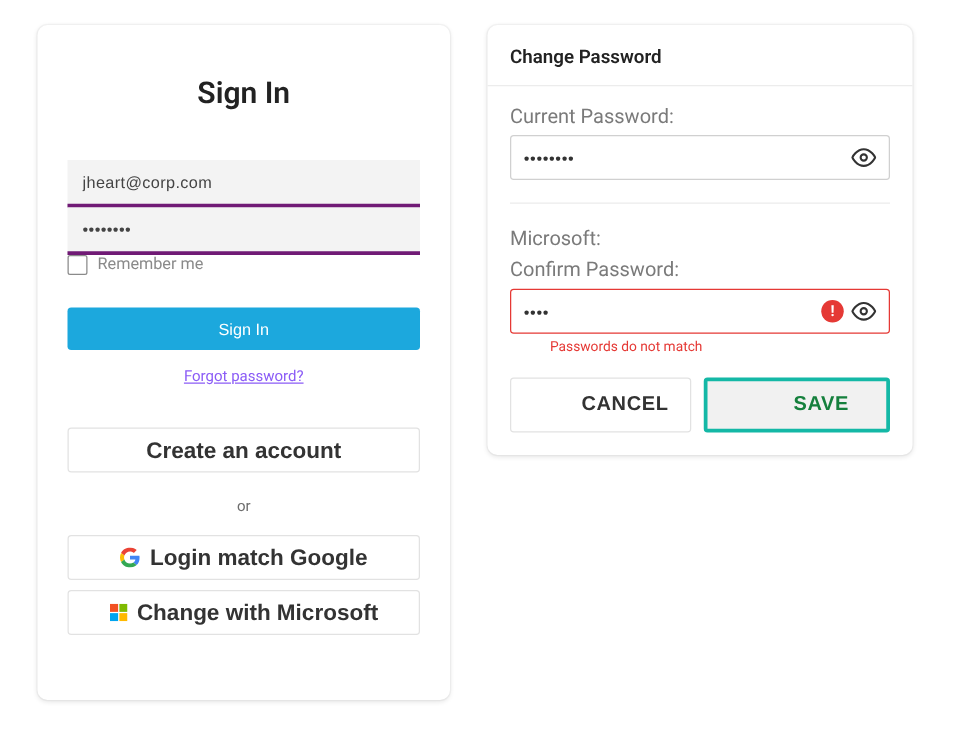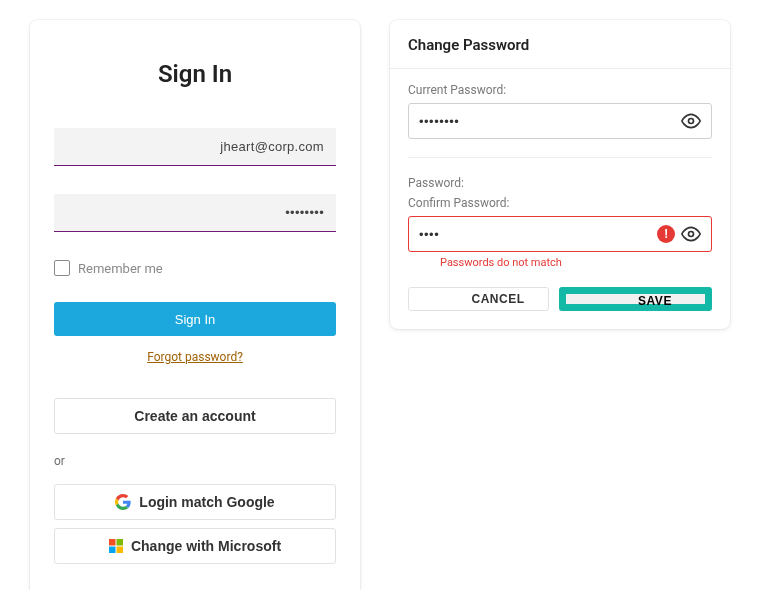--- a/index.html
+++ b/index.html
@@ -33,33 +33,30 @@
     text-align: center;
     font-size: 24px;
     font-weight: 600;
     color: #222;
     margin-bottom: 40px;
   }
   .flat-input {
     width: 100%;
     height: 38px;
     border: none;
-    border-bottom: 1px solid #701a75;
+    border-bottom: 3px solid #701a75;
     background: #f3f3f3;
     padding: 0 12px;
     font-size: 13px;
     color: #444;
     outline: none;
-    margin-bottom: 28px;
     letter-spacing: .3px;
-    text-align: right;
   }
   .remember-row {
     display: flex;
-    align-items: center;
     gap: 8px;
     margin-bottom: 26px;
   }
   .cb {
     width: 16px;
     height: 16px;
     border: 1.5px solid #8a8a8a;
     border-radius: 2px;
     background: #fff;
     cursor: pointer;
@@ -76,42 +73,42 @@
     border: none;
     border-radius: 3px;
     font-size: 13px;
     font-weight: 500;
     cursor: pointer;
   }
   .forgot {
     text-align: center;
     margin: 14px 0 34px;
     font-size: 12px;
-    color: #a16207;
+    color: #8b5cf6;
     text-decoration: underline;
     cursor: pointer;
   }
   .secondary-btn {
     width: 100%;
     height: 36px;
     background: #fff;
     border: 1px solid #e2e2e2;
     border-radius: 3px;
-    font-size: 14px;
+    font-size: 18px;
     font-weight: 600;
     color: #333;
     cursor: pointer;
     display: flex;
     align-items: center;
     justify-content: center;
     gap: 8px;
     margin-bottom: 8px;
   }
   .or {
-    text-align: left;
+    text-align: center;
     font-size: 12px;
     color: #6d6d6d;
     margin: 12px 0 16px;
   }
 
   
   .pwd-card {
     width: 340px;
     display: flex;
     flex-direction: column;
@@ -120,21 +117,21 @@
     padding: 16px 18px 14px;
     font-size: 15px;
     font-weight: 600;
     color: #222;
     border-bottom: 1px solid #ececec;
   }
   .pwd-body {
     padding: 14px 18px 6px;
   }
   .field-label {
-    font-size: 12px;
+    font-size: 16px;
     color: #7a7a7a;
     margin-bottom: 6px;
     display: block;
   }
   .boxed-input-wrap {
     display: flex;
     align-items: center;
     border: 1px solid #d0d0d0;
     border-radius: 3px;
     height: 36px;
@@ -167,35 +164,35 @@
     margin-top: 4px;
     padding-left: 32px;
   }
   .pwd-actions {
     display: flex;
     gap: 10px;
     padding: 12px 18px 18px;
   }
   .act-btn {
     flex: 1;
-    height: 24px;
-    border-radius: 3px;
-    font-size: 12px;
+    height: 44px;
+    border-radius: 3px;
+    font-size: 16px;
     font-weight: 600;
     letter-spacing: .5px;
     cursor: pointer;
     border: 1px solid #e2e2e2;
     background: #fff;
     color: #333;
     padding-left: 39px;
   }
   .act-btn.disabled {
     background: #f1f1f1;
-    color: #000000;
-    border: 7px solid #14b8a6;
+    color: #15803d;
+    border: 3px solid #14b8a6;
     cursor: default;
   }
 
   
   .g-logo, .ms-logo { display:inline-flex; }
   .g-logo svg, .ms-logo svg { display:block; }
 </style>
 </head>
 <body>
 
@@ -254,21 +251,21 @@
       <span class="eye-btn">
         <svg width="20" height="20" viewBox="0 0 24 24" fill="none" stroke="#333" stroke-width="2">
           <path d="M1 12s4-8 11-8 11 8 11 8-4 8-11 8S1 12 1 12z"></path>
           <circle cx="12" cy="12" r="3"></circle>
         </svg>
       </span>
     </div>
 
     <div class="sep"></div>
 
-    <span class="field-label">Password:</span>
+    <span class="field-label">Microsoft:</span>
 
     <span class="field-label">Confirm Password:</span>
     <div class="boxed-input-wrap invalid">
       <input class="boxed-input" value="••••" style="">
       <span class="err-badge">!</span>
       <span class="eye-btn">
         <svg width="20" height="20" viewBox="0 0 24 24" fill="none" stroke="#333" stroke-width="2">
           <path d="M1 12s4-8 11-8 11 8 11 8-4 8-11 8S1 12 1 12z"></path>
           <circle cx="12" cy="12" r="3"></circle>
         </svg>

